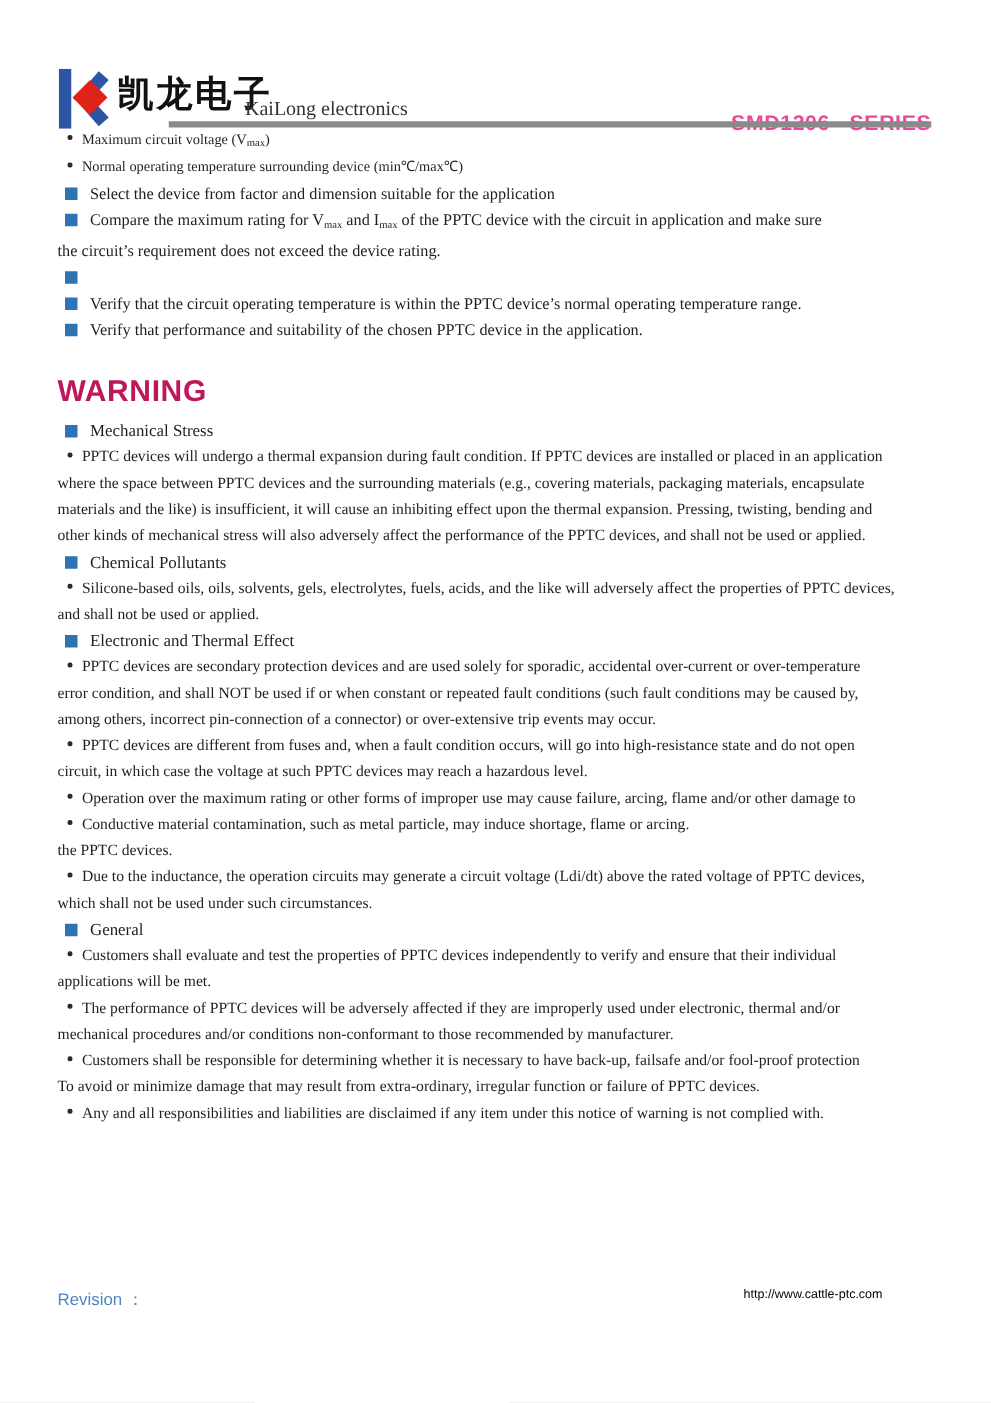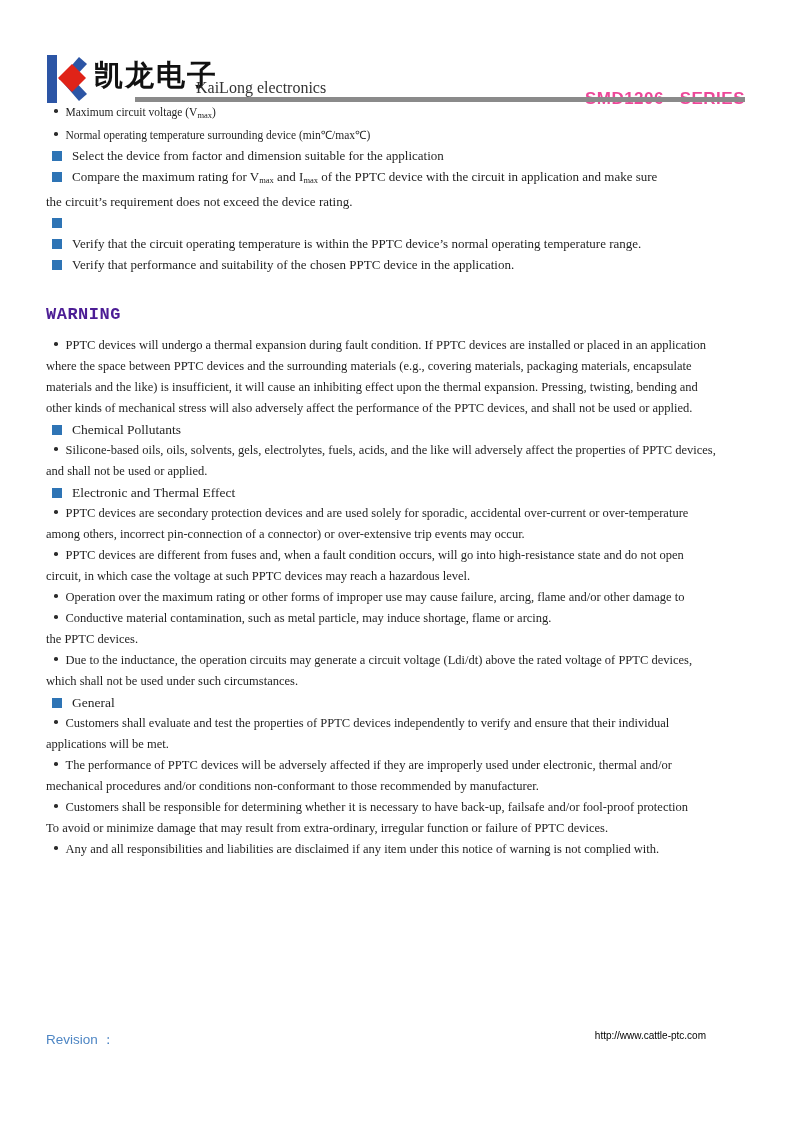--- a/index.html
+++ b/index.html
@@ -48,22 +48,22 @@
     display:inline-block; width:3.5px; height:3.5px; border-radius:50%;
     background:#2b2b2b; margin-right:8px; vertical-align:3.5px;
   }
   .sq {
     display:inline-block; width:10px; height:10px;
     background:#2e74b5; margin-right:10px; vertical-align:-1px;
   }
   sub.s { font-size:8.5px; vertical-align:-2px; letter-spacing:0; }
   .warning-title {
     margin-top:27px; margin-bottom:7px;
-    font-size:17px; line-height:26px; font-weight:bold;
-    color:#4c1d95; letter-spacing:0.5px;font-family:Liberation Mono, monospace;
+    font-size:24px; line-height:26px; font-weight:bold;
+    color:#be185d; letter-spacing:0.5px;
   }
   
   .footer-revision {
     position:absolute; left:46px; top:1031px;
     font-size:13.5px; color:#4e86c4;
   }
   .footer-url {
     position:absolute; right:87px; top:1030px;
     font-size:10px; color:#000000; text-decoration:none; cursor:pointer;
   }
@@ -113,35 +113,39 @@
       </div>
       <div class="line h">
         <span class="sq"></span><span>Verify that performance and suitability of the chosen PPTC device in the application.</span>
       </div>
     </div>
 
     <div class="warning-title">WARNING</div>
 
     <div>
 
+      <div class="line h">
+        <span class="sq"></span><span>Mechanical Stress</span>
+      </div>
       <div class="line b"><span class="pdot"></span><span>PPTC devices will undergo a thermal expansion during fault condition. If PPTC devices are installed or placed in an application</span></div>
       <div class="line">where the space between PPTC devices and the surrounding materials (e.g., covering materials, packaging materials, encapsulate</div>
       <div class="line">materials and the like) is insufficient, it will cause an inhibiting effect upon the thermal expansion. Pressing, twisting, bending and</div>
       <div class="line">other kinds of mechanical stress will also adversely affect the performance of the PPTC devices, and shall not be used or applied.</div>
 
       <div class="line h">
         <span class="sq"></span><span>Chemical Pollutants</span>
       </div>
       <div class="line b"><span class="pdot"></span><span>Silicone-based oils, oils, solvents, gels, electrolytes, fuels, acids, and the like will adversely affect the properties of PPTC devices,</span></div>
       <div class="line">and shall not be used or applied.</div>
 
       <div class="line h">
         <span class="sq"></span><span>Electronic and Thermal Effect</span>
       </div>
       <div class="line b"><span class="pdot"></span><span>PPTC devices are secondary protection devices and are used solely for sporadic, accidental over-current or over-temperature</span></div>
+      <div class="line">error condition, and shall NOT be used if or when constant or repeated fault conditions (such fault conditions may be caused by,</div>
       <div class="line">among others, incorrect pin-connection of a connector) or over-extensive trip events may occur.</div>
       <div class="line b"><span class="pdot"></span><span>PPTC devices are different from fuses and, when a fault condition occurs, will go into high-resistance state and do not open</span></div>
       <div class="line">circuit, in which case the voltage at such PPTC devices may reach a hazardous level.</div>
       <div class="line b"><span class="pdot"></span><span>Operation over the maximum rating or other forms of improper use may cause failure, arcing, flame and/or other damage to</span></div>
       <div class="line b"><span class="pdot"></span><span>Conductive material contamination, such as metal particle, may induce shortage, flame or arcing.</span></div>
       <div class="line">the PPTC devices.</div>
       <div class="line b"><span class="pdot"></span><span>Due to the inductance, the operation circuits may generate a circuit voltage (Ldi/dt) above the rated voltage of PPTC devices,</span></div>
       <div class="line">which shall not be used under such circumstances.</div>
 
       <div class="line h">

